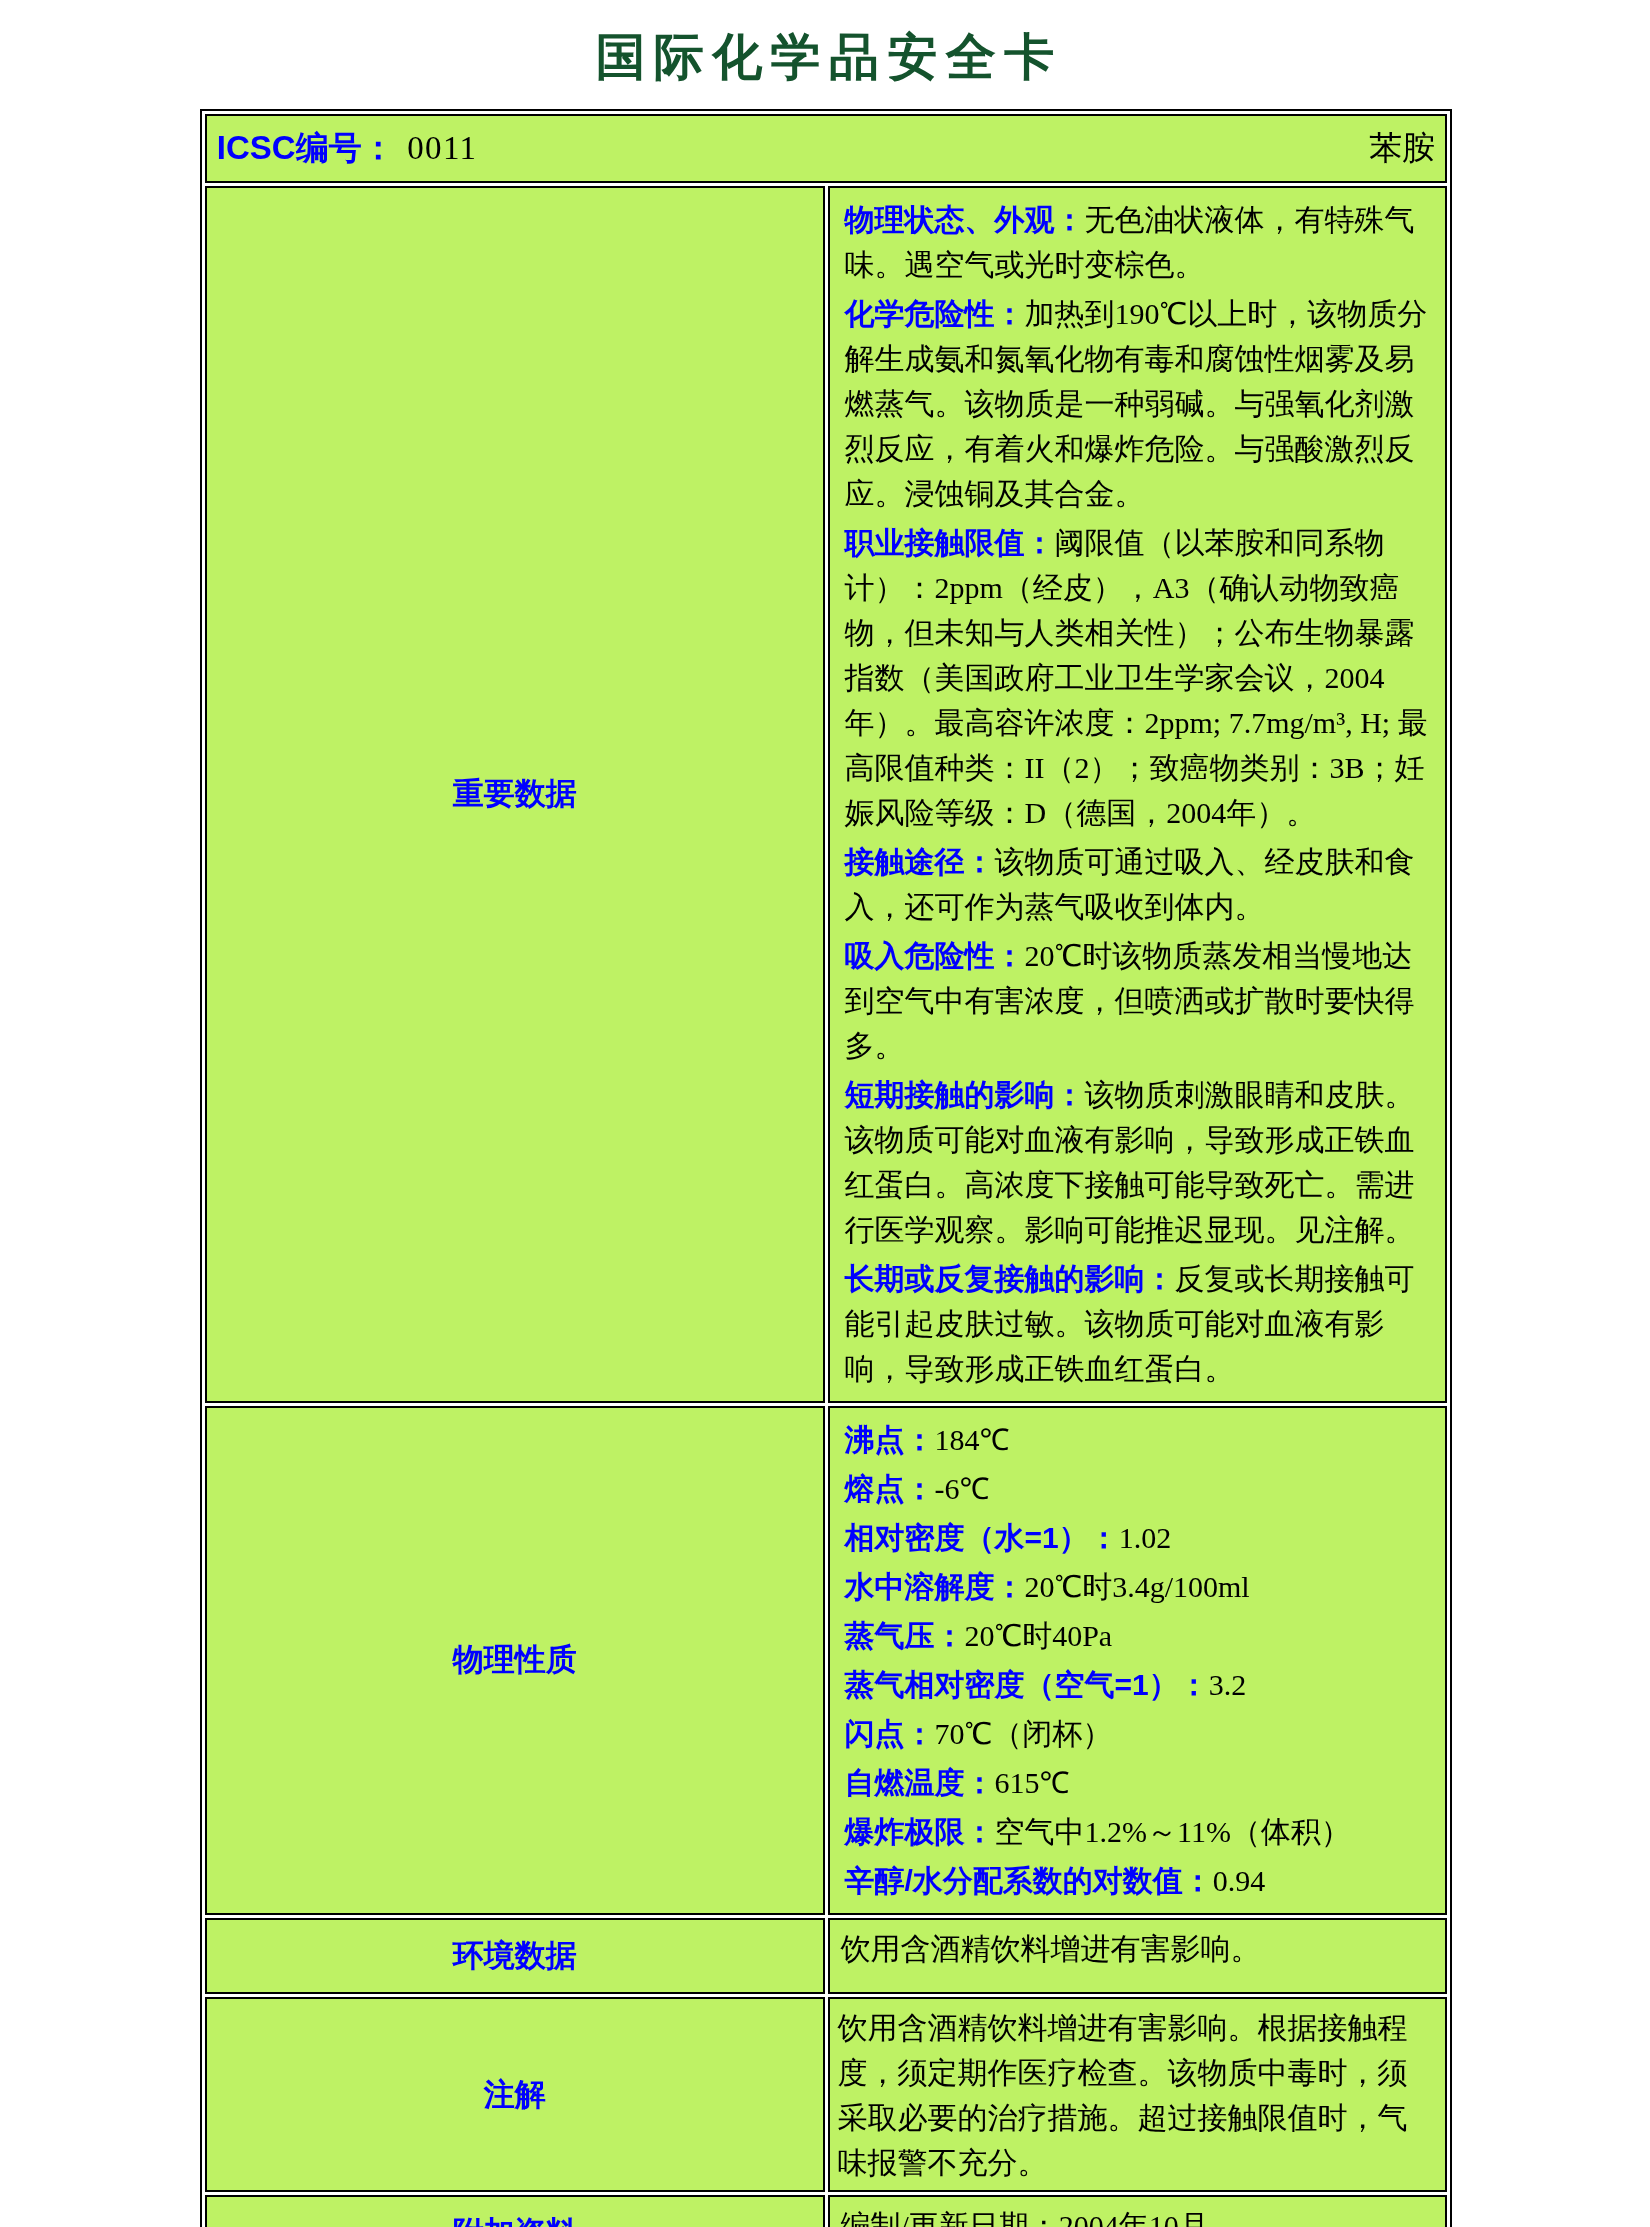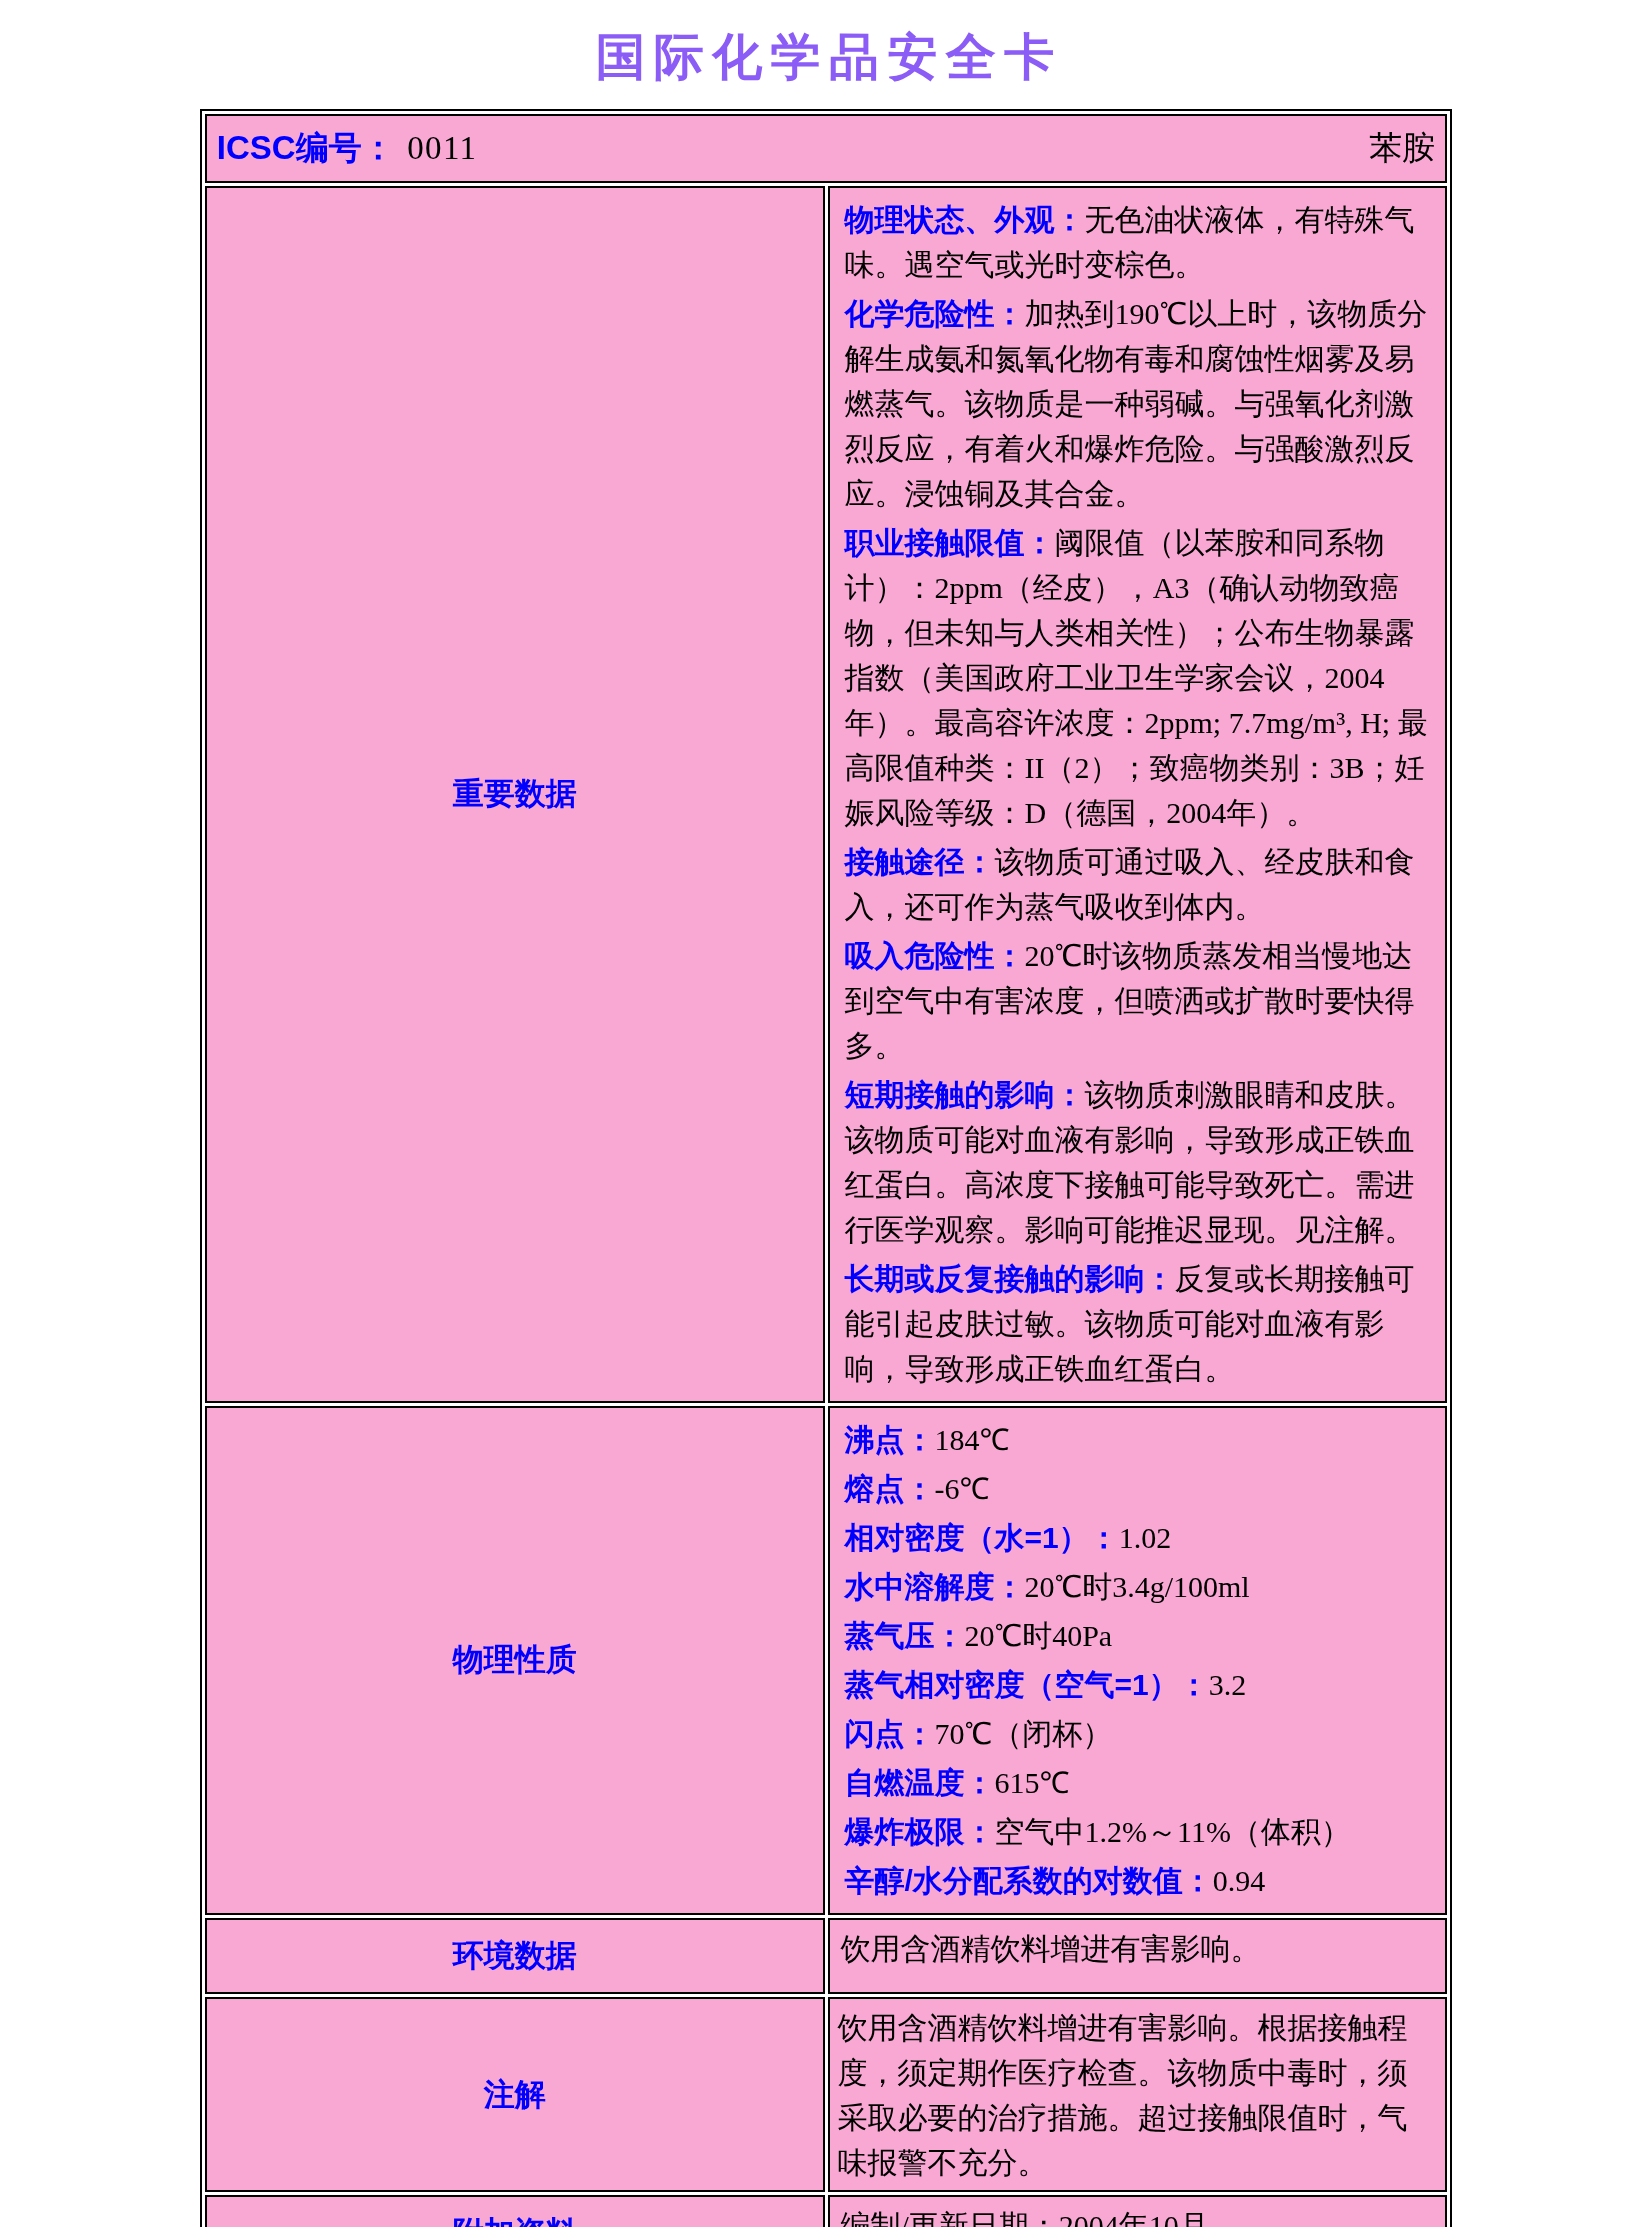--- a/index.html
+++ b/index.html
@@ -1,27 +1,27 @@
 <!DOCTYPE html>
 <html style="font-size:11px"><head>
 <meta charset="utf-8">
 <style>
   html,body{margin:0;padding:0;background:#ffffff;}
   body{width:1650px;height:2227px;position:relative;font-family:"Liberation Serif",serif;color:#000;}
   .page-title{
-    margin:24px 0 18px 8px;text-align:center;color:#8b5cf6;
+    margin:24px 0 18px 8px;text-align:center;color:#14532d;
     font-family:"Liberation Sans",sans-serif;font-weight:bold;
     font-size:50px;letter-spacing:8.4px;
   }
   table.card{
     margin-left:200px;width:1252px;
     border:2.8px solid #000;border-collapse:separate;border-spacing:3.5px;
     background:#fff;table-layout:fixed;
   }
-  td{border:2.1px solid #000;vertical-align:top;background:#f9a8d4;}
+  td{border:2.1px solid #000;vertical-align:top;background:#bef264;}
   td.rowlabel{
     width:173px;text-align:center;vertical-align:middle;
     color:#0000ff;font-weight:bold;font-size:31px;
     font-family:"Liberation Sans","Liberation Serif",sans-serif;
     padding:15px;
   }
   td.content{padding:5.6px 11px;font-size:30px;line-height:45px;}
   .para{margin:4px;}
   .plabel{color:#0000ff;font-weight:bold;font-family:"Liberation Sans",sans-serif;}
   

